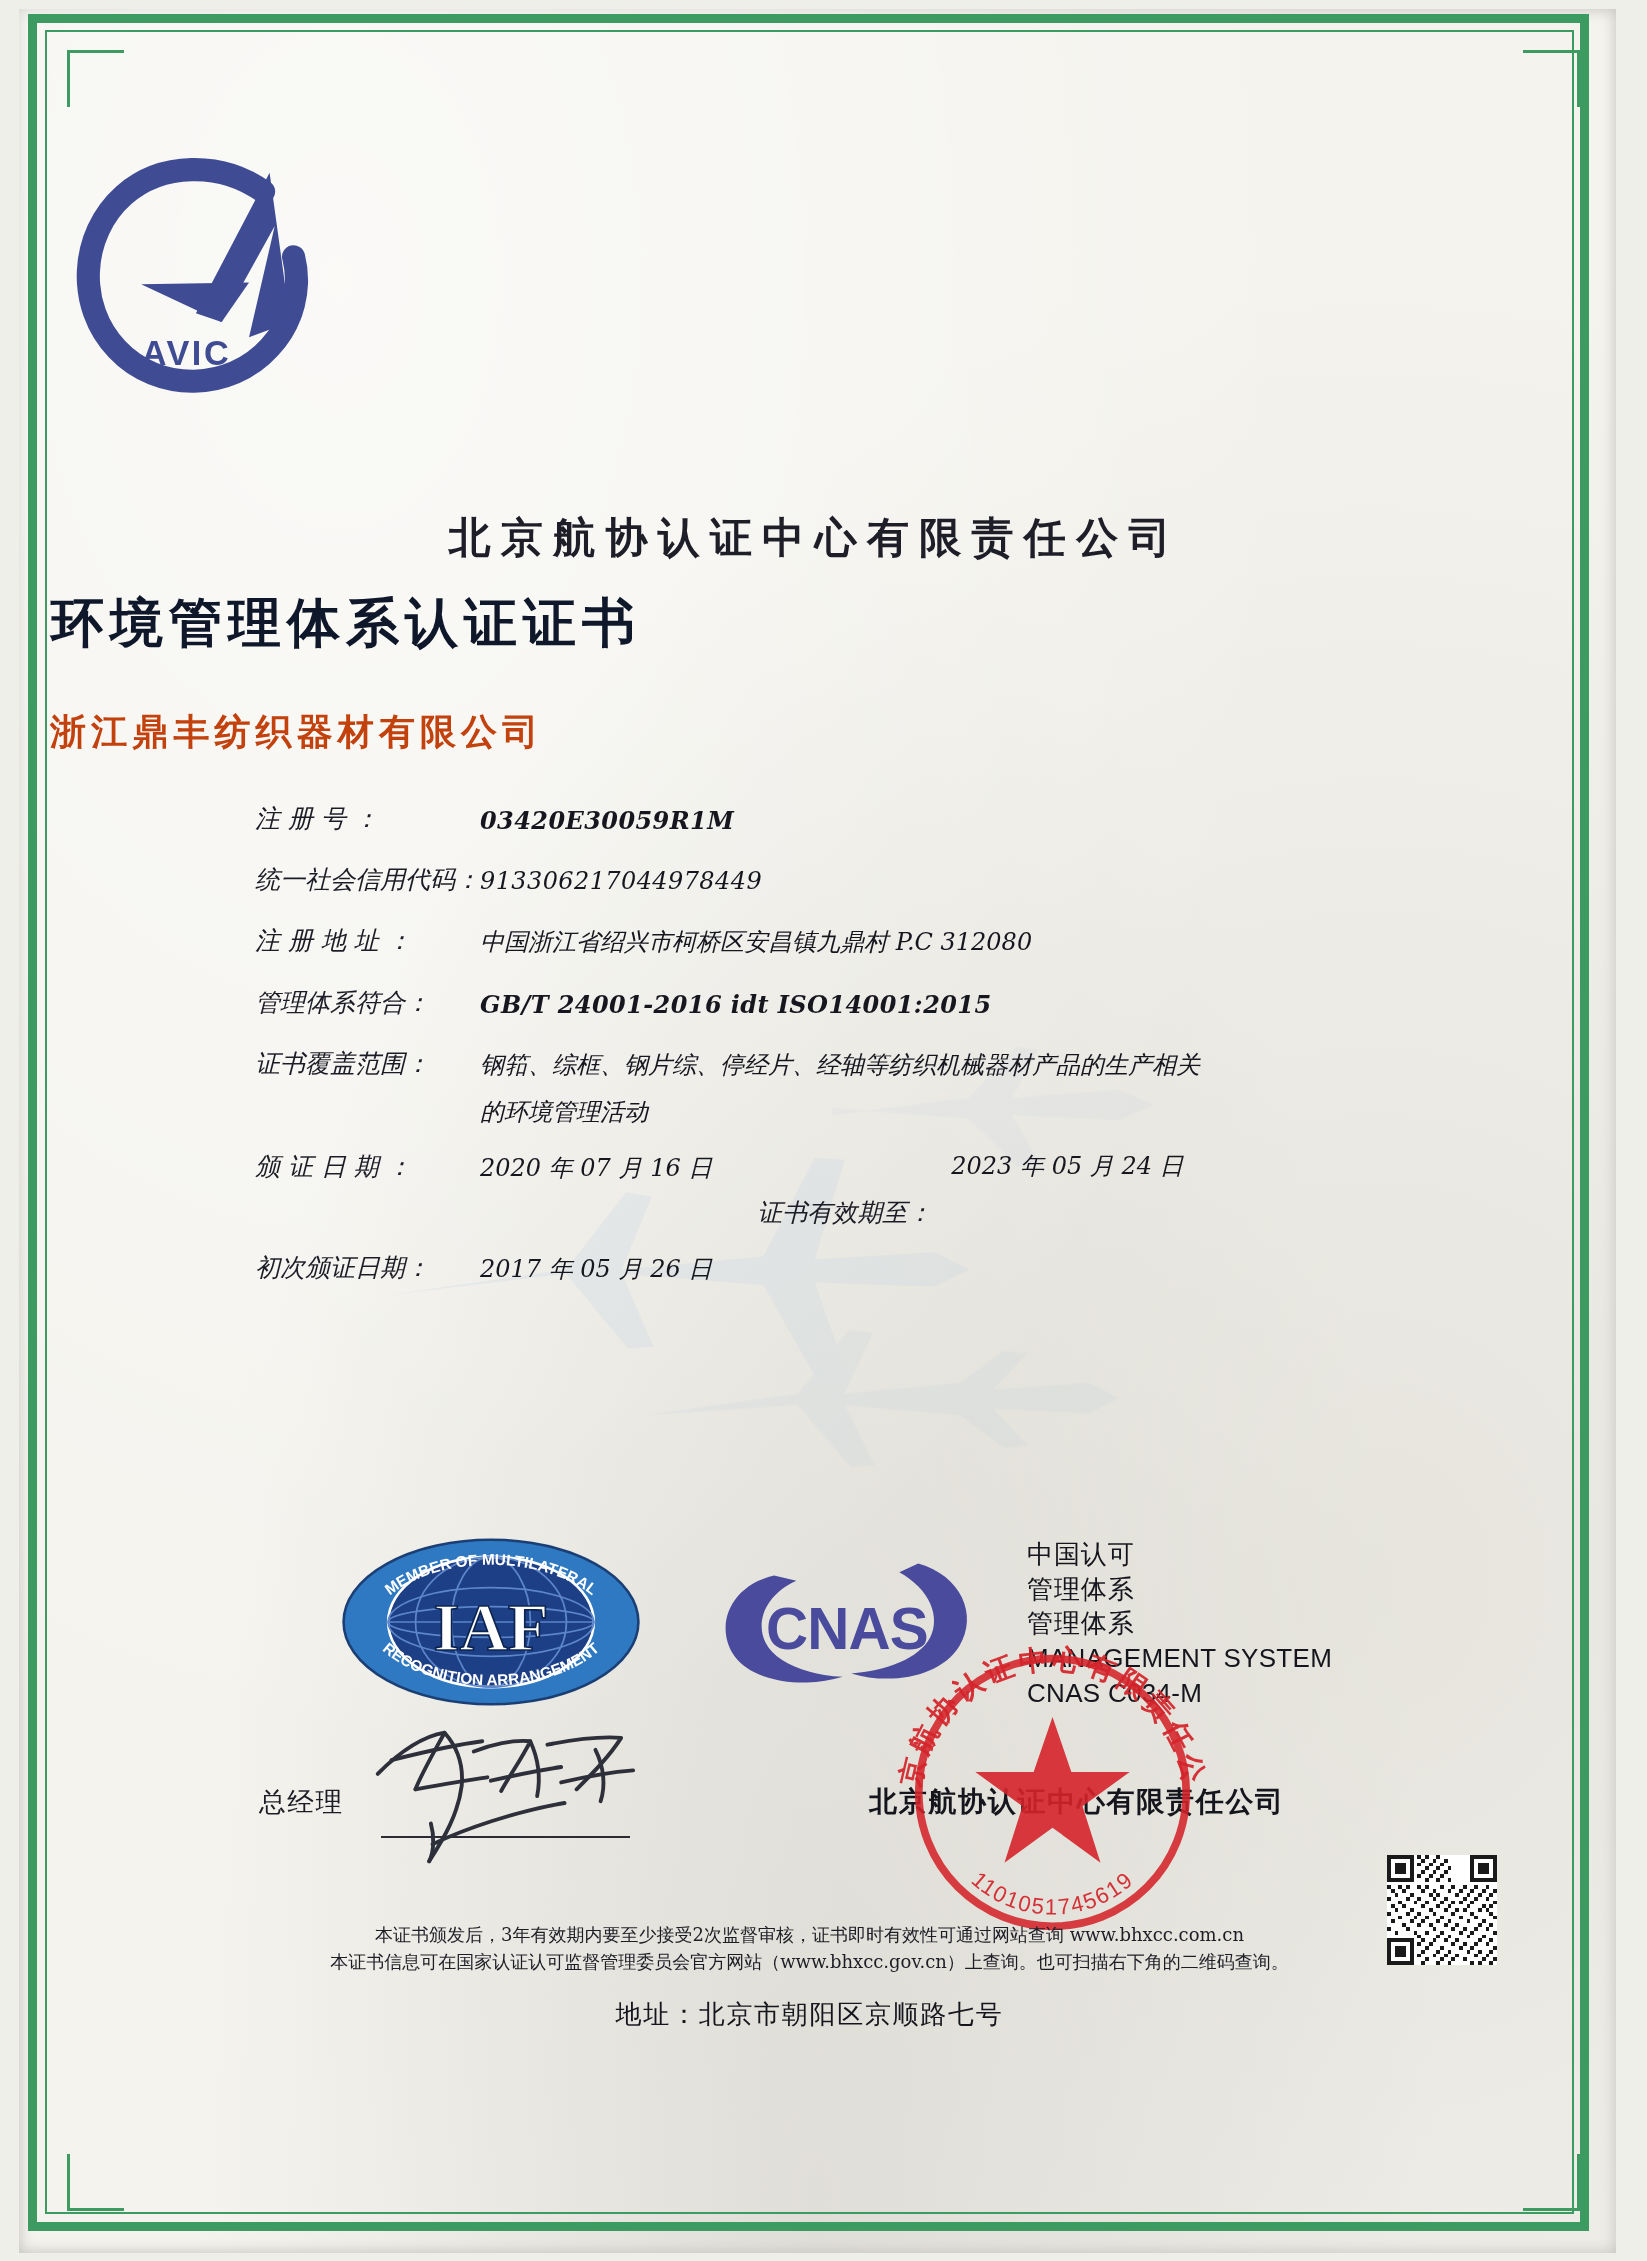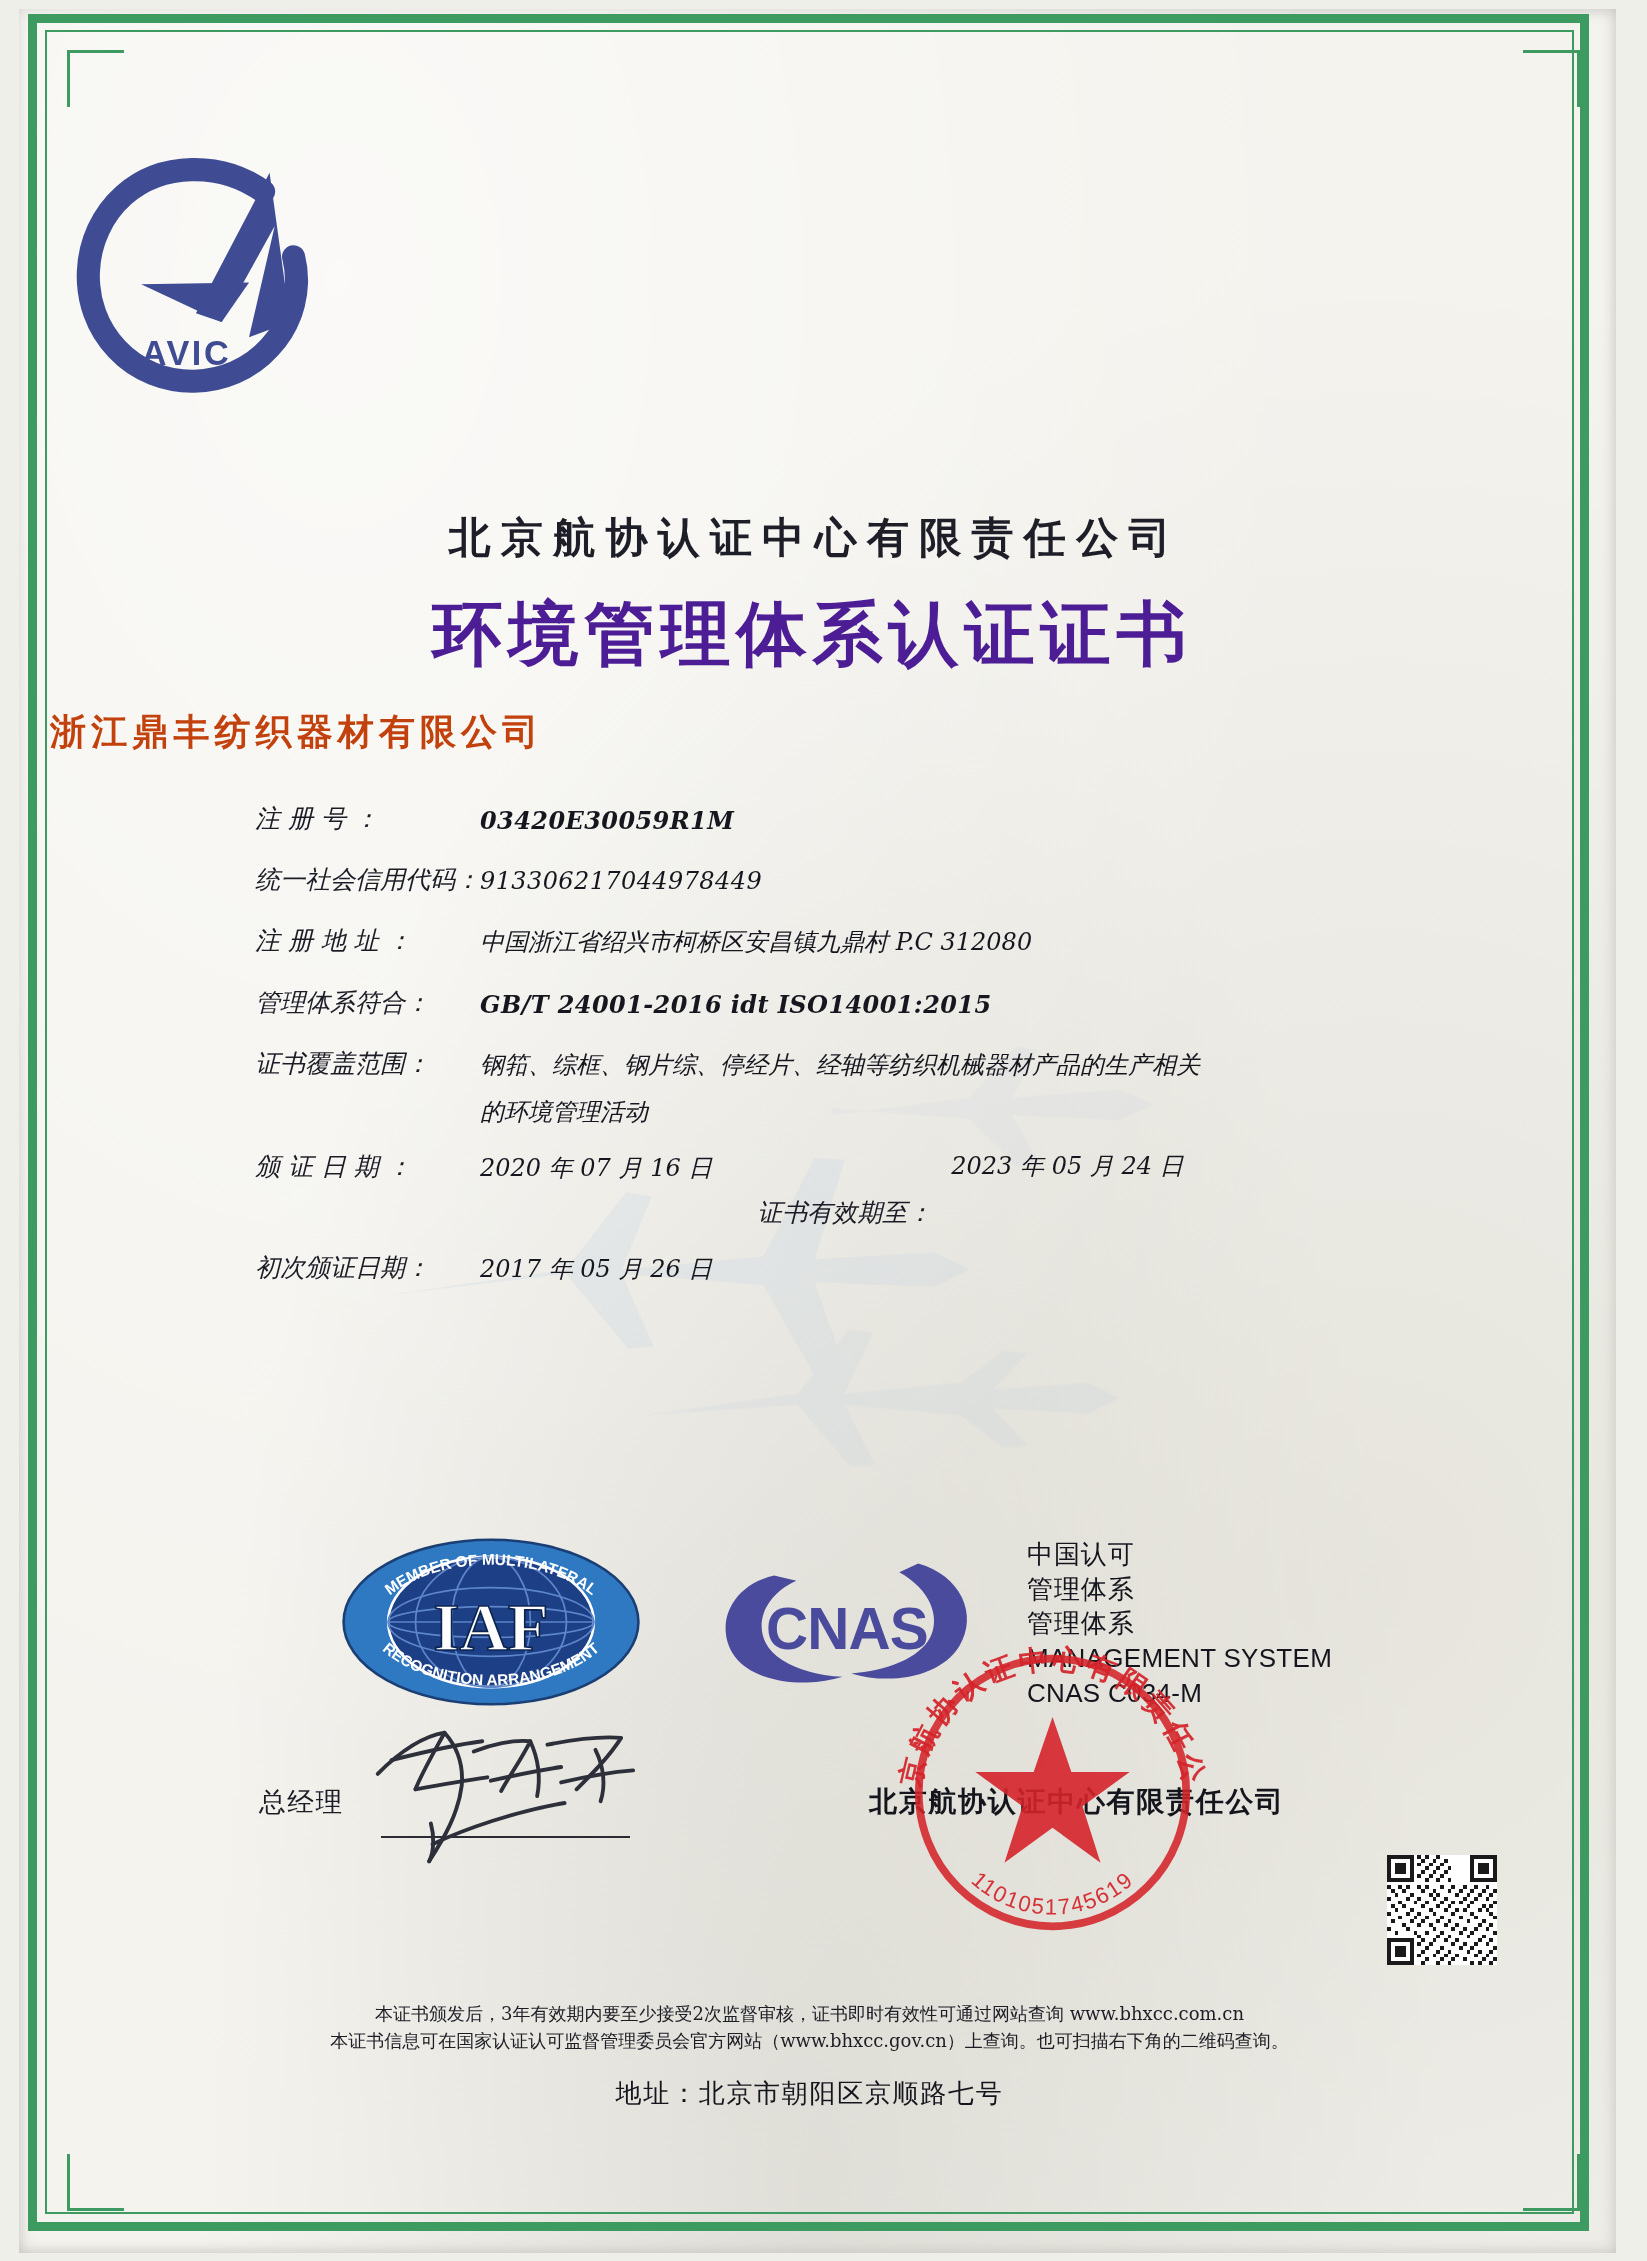--- a/index.html
+++ b/index.html
@@ -111,24 +111,24 @@
     letter-spacing: 10.3px;
     color: #1e1e28;
     font-family: "DejaVu Serif", "Liberation Serif", serif;
     font-weight: 600;
     text-indent: 10.3px;
   }
   .cert-title {
     position: absolute;
     top: 558px;
     width: 1529px;
-    text-align: center;
-    font-size: 70px;
+    text-align: left;
+    font-size: 53px;
     letter-spacing: 6px;
-    color: #4c1d95;
+    color: #0f172a;
     font-family: "DejaVu Serif", "Liberation Serif", serif;
     font-weight: 700;
     text-indent: 6px;
   }
   .company {
     position: absolute;
     top: 678px;
     width: 1431px;
     font-size: 36px;
     letter-spacing: 5.1px;
@@ -273,21 +273,21 @@
     right: 77px;
     top: 1825px;
     width: 110px;
     height: 110px;
   }
 
   
   .footnotes {
     position: absolute;
     left: 0;
-    top: 1970px;
+    top: 1891px;
     width: 1529px;
     text-align: center;
   }
   .fn {
     font-size: 18px;
     color: #1d1d26;
     line-height: 1.5;
     font-family: "DejaVu Serif", "Liberation Serif", serif;
   }
   .addr {

